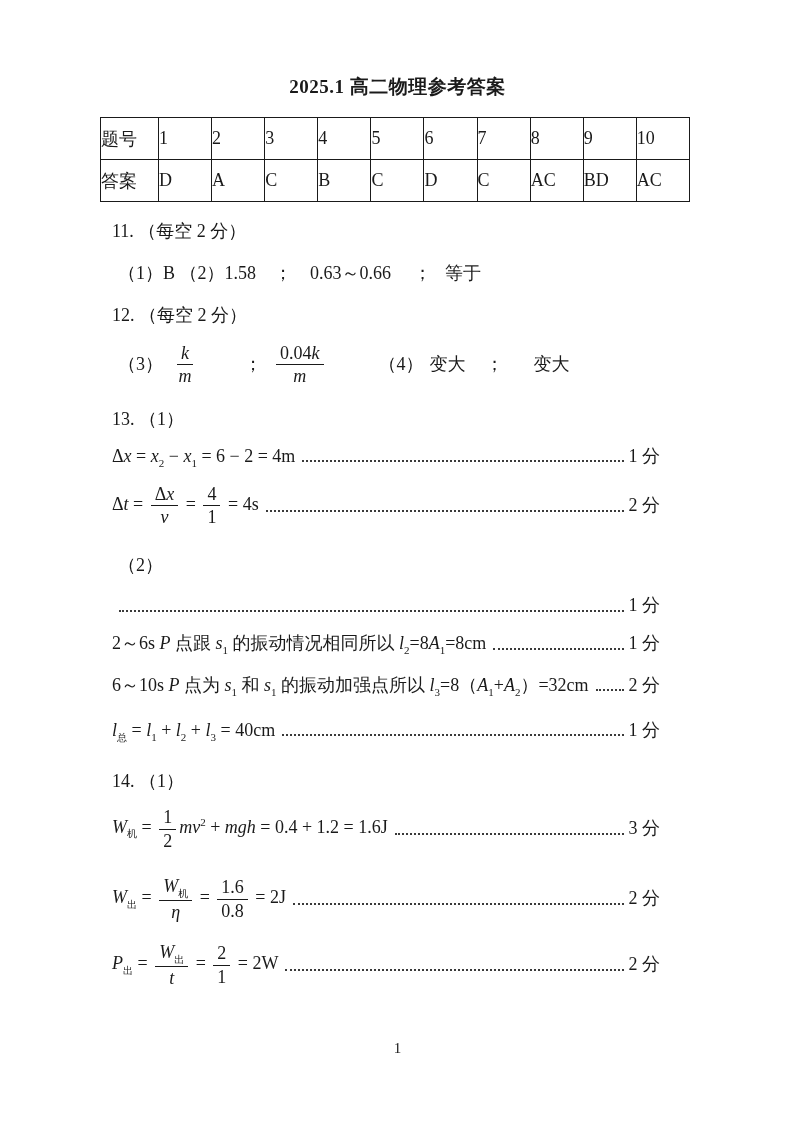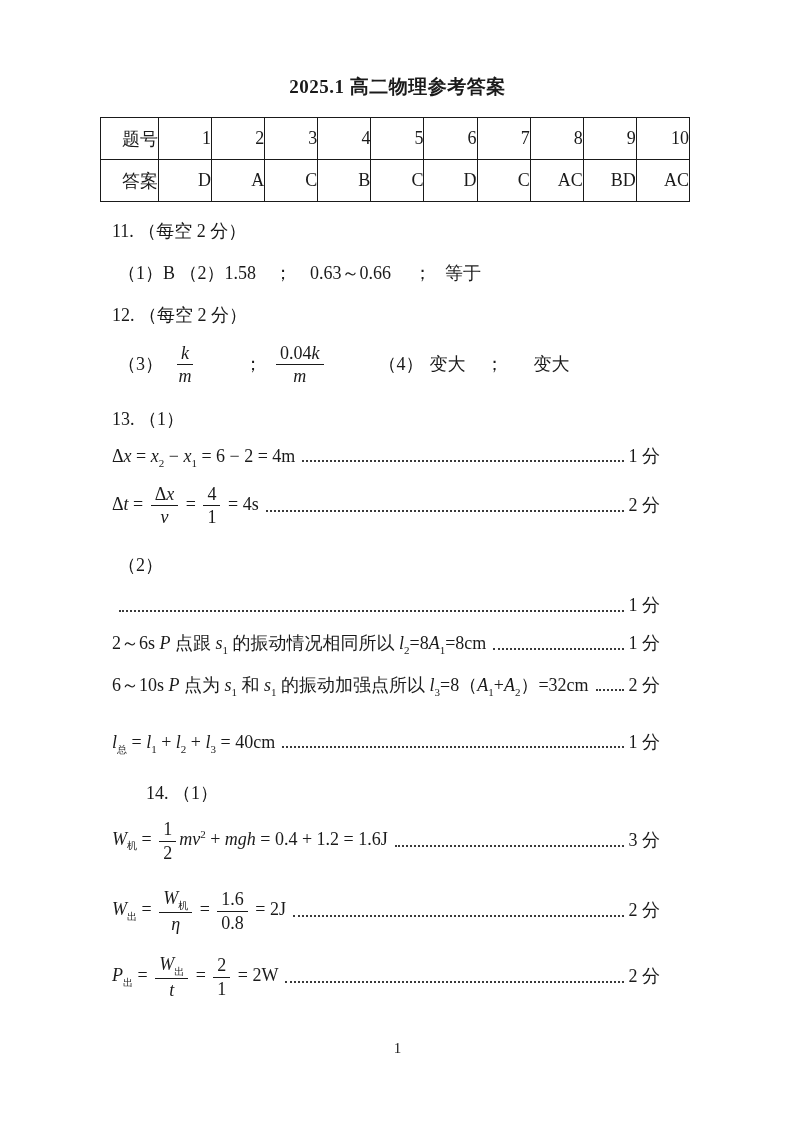--- a/index.html
+++ b/index.html
@@ -22,21 +22,21 @@
   }
   table.answer-table {
     margin:17px 0 0 100px;
     border-collapse:collapse;
     width:590px;
     table-layout:fixed;
   }
   table.answer-table td {
     border:1.5px solid #1a1a1a;
     height:41px;
-    text-align:right;
+    text-align:left;
     vertical-align:middle;
     font-size:18px;
     padding:0;
   }
   .content {
     margin-left:112px;
     width:548px;
     font-size:18px;
     line-height:1.4;
   }
@@ -187,27 +187,27 @@
       <span class="dots"></span>
       <span class="score">1 分</span>
     </div>
 
     <div class="fline" style="margin-top:16px;">
       <span class="fbody"><span>6～10s </span><span class="var">P</span><span> 点为 </span><span class="var">s</span><sub class="vsub">1</sub><span> 和 </span><span class="var">s</span><sub class="vsub">1</sub><span> 的振动加强点所以 </span><span class="var">l</span><sub class="vsub">3</sub><span>=8（</span><span class="var">A</span><sub class="vsub">1</sub><span>+</span><span class="var">A</span><sub class="vsub">2</sub><span>）=32cm</span></span>
       <span class="dots"></span>
       <span class="score">2 分</span>
     </div>
 
-    <div class="fline" style="margin-top:32px;">
+    <div class="fline" style="margin-top:20px;">
       <span class="fbody"><span class="var">l</span><sub class="csub">总</sub><span> = </span><span class="var">l</span><sub class="vsub">1</sub><span> + </span><span class="var">l</span><sub class="vsub">2</sub><span> + </span><span class="var">l</span><sub class="vsub">3</sub><span> = 40cm</span></span>
       <span class="dots"></span>
       <span class="score">1 分</span>
     </div>
 
-    <div class="heading" style="margin-top:26px;margin-left:34px;">14. （1）</div>
+    <div class="heading" style="margin-top:26px;">14. （1）</div>
 
     <div class="fline tall" style="margin-top:8px;">
       <span class="fbody"><span class="var">W</span><sub class="csub">机</sub><span> = </span><span class="frac"><span class="num">1</span><span class="den">2</span></span><span class="var">mv</span><sup class="vsup">2</sup><span> + </span><span class="var">mgh</span><span> = 0.4 + 1.2 = 1.6J</span></span>
       <span class="dots"></span>
       <span class="score">3 分</span>
     </div>
 
     <div class="fline tall" style="margin-top:16px;">
       <span class="fbody"><span class="var">W</span><sub class="csub">出</sub><span> = </span><span class="frac"><span class="num"><span class="var">W</span><sub class="csub">机</sub></span><span class="den var">η</span></span><span> = </span><span class="frac"><span class="num">1.6</span><span class="den">0.8</span></span><span> = 2J</span></span>
       <span class="dots"></span>

